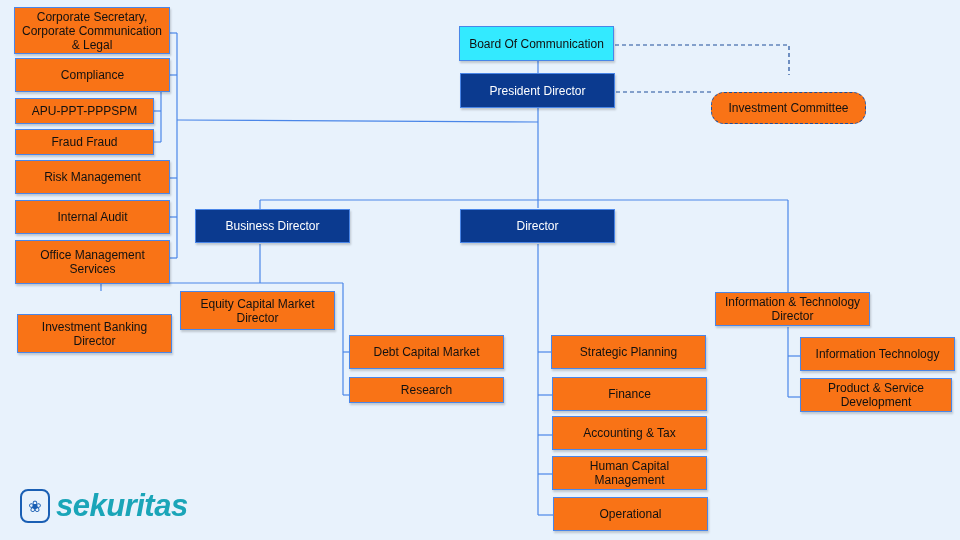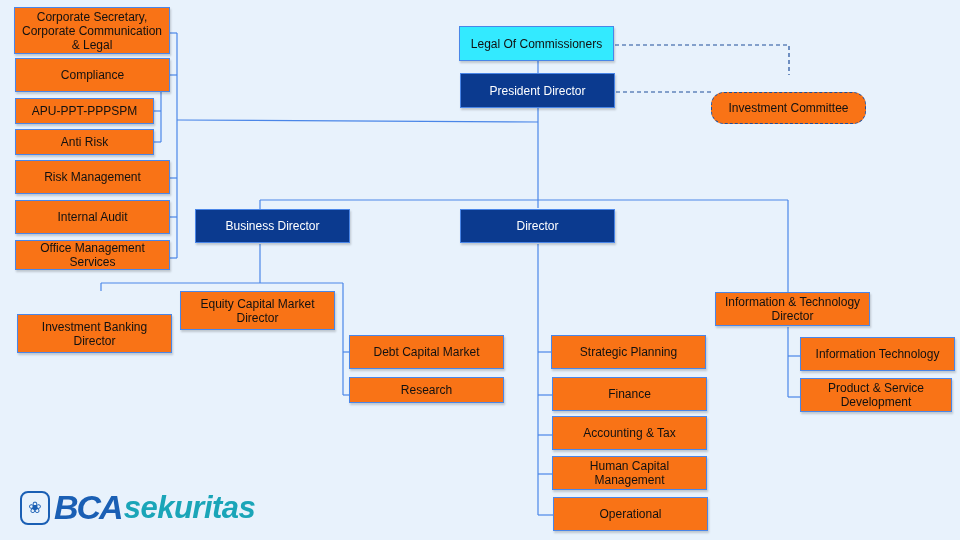--- a/index.html
+++ b/index.html
@@ -64,48 +64,48 @@
     <line x1="788" y1="356" x2="800" y2="356"></line>
     <line x1="788" y1="397" x2="800" y2="397"></line>
   </g>
   <g stroke="#1f4e9a" stroke-width="1.2" fill="none" stroke-dasharray="4,3">
     <polyline points="615,45 789,45 789,75"></polyline>
     <line x1="616" y1="92" x2="711" y2="92"></line>
   </g>
 </svg>
 
 <div class="box cyan" style="left:459px;top:26px;width:155px;height:35px;">
-    <span>Legal Of Commissioners</span>
+    <span>Board Of Communication</span>
   </div>
 <div class="box dark" style="left:460px;top:73px;width:155px;height:35px;">
     <span>President Director</span>
   </div>
 <div class="box dashed" style="left:711px;top:92px;width:155px;height:32px;border-radius:13px;">
     <span>Investment Committee</span>
   </div>
 
 <div class="box" style="left:14px;top:7px;width:156px;height:47px;padding:0 4px;">
     <span>Corporate Secretary, Corporate Communication &amp; Legal</span>
   </div>
 <div class="box" style="left:15px;top:58px;width:155px;height:34px;">
     <span>Compliance</span>
   </div>
 <div class="box" style="left:15px;top:98px;width:139px;height:26px;">
     <span>APU-PPT-PPPSPM</span>
   </div>
 <div class="box" style="left:15px;top:129px;width:139px;height:26px;">
-    <span>Anti Risk</span>
+    <span>Fraud Fraud</span>
   </div>
 <div class="box" style="left:15px;top:160px;width:155px;height:34px;">
     <span>Risk Management</span>
   </div>
 <div class="box" style="left:15px;top:200px;width:155px;height:34px;align-items:center;">
     <span>Internal Audit</span>
   </div>
-<div class="box" style="left:15px;top:240px;width:155px;height:30px;padding:0 14px;">
+<div class="box" style="left:15px;top:240px;width:155px;height:44px;padding:0 14px;">
     <span>Office Management Services</span>
   </div>
 
 <div class="box dark" style="left:195px;top:209px;width:155px;height:34px;">
     <span>Business Director</span>
   </div>
 <div class="box dark" style="left:460px;top:209px;width:155px;height:34px;">
     <span>Director</span>
   </div>
 <div class="box" style="left:715px;top:292px;width:155px;height:34px;padding:0 3px;">
@@ -143,15 +143,14 @@
 
 <div class="box" style="left:800px;top:337px;width:155px;height:34px;">
     <span>Information Technology</span>
   </div>
 <div class="box" style="left:800px;top:378px;width:152px;height:34px;padding:0 20px;">
     <span>Product &amp; Service Development</span>
   </div>
 
 <div class="logo">
   <div class="logo-emblem">❀</div>
-  <span class="logo-bca">BCA</span>
   <span class="logo-sek">sekuritas</span>
 </div>
 
 </body></html>

